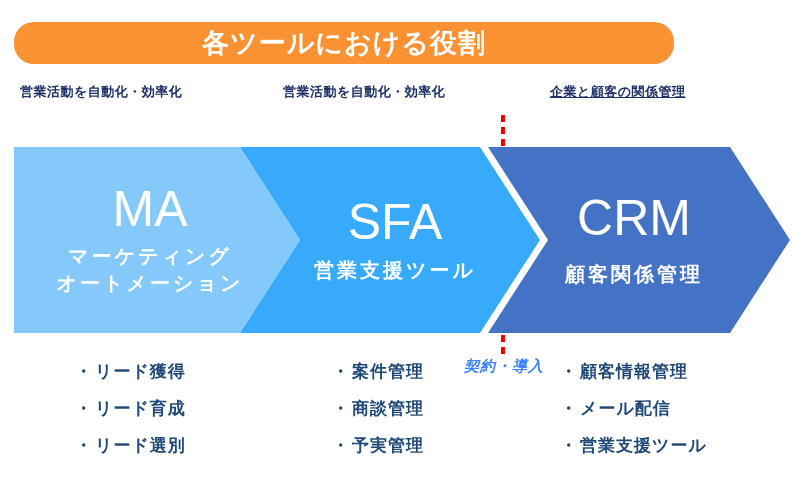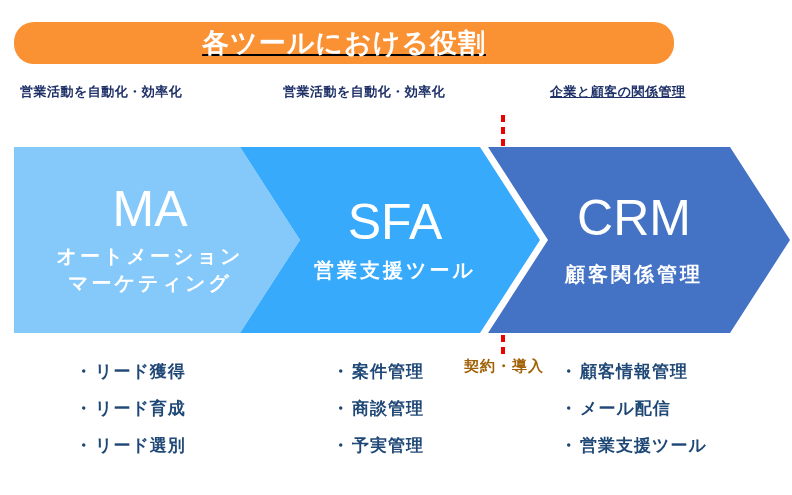--- a/index.html
+++ b/index.html
@@ -5,21 +5,21 @@
   html,body{margin:0;padding:0;}
   body{
     width:792px;height:495px;position:relative;overflow:hidden;
     background:#ffffff;
     font-family:"Liberation Sans","DejaVu Sans",sans-serif;
   }
   
   .banner{
     position:absolute;left:14px;top:22px;width:660px;height:42px;
     border-radius:20px;
-    display:flex;align-items:center;justify-content:center;text-decoration:underline;
+    display:flex;align-items:center;justify-content:center;
   }
   .banner-title{
     color:#ffffff;font-size:27px;font-weight:bold;letter-spacing:1px;
   }
   
   .top-label{
     position:absolute;top:83px;height:20px;
     font-size:13px;font-weight:bold;color:#1f3168;
     white-space:nowrap;letter-spacing:0.5px;
   }
@@ -92,35 +92,35 @@
 <span class="top-label l1">営業活動を自動化・効率化</span>
 <span class="top-label l2">営業活動を自動化・効率化</span>
 <span class="top-label l3">企業と顧客の関係管理</span>
 
 <div class="arrow first ma" style="background-color: rgb(133, 201, 251);"></div>
 <div class="arrow notched sfa" style="background-color: rgb(55, 170, 252);"></div>
 <div class="arrow notched crm" style="background-color: rgb(68, 114, 196);"></div>
 
 <div class="arrow-text t-ma">
   <div class="abbr">MA</div>
+  <div class="arrow-sub">マーケティング</div>
   <div class="arrow-sub">オートメーション</div>
-  <div class="arrow-sub">マーケティング</div>
 </div>
 <div class="arrow-text t-sfa">
   <div class="abbr">SFA</div>
   <div class="arrow-sub">営業支援ツール</div>
 </div>
 <div class="arrow-text t-crm">
   <div class="abbr">CRM</div>
   <div class="arrow-sub">顧客関係管理</div>
 </div>
 
 <div class="divider-dash top"></div>
 <div class="divider-dash bottom"></div>
-<div class="divider-label" style="color: #a16207;">契約・導入</div>
+<div class="divider-label" style="color: #3b82f6; font-style: italic;">契約・導入</div>
 
 <div class="bullet-list c1">
   <div class="bullet-item">
     <span class="bullet-marker">・</span>
     <span>リード獲得</span>
   </div>
   <div class="bullet-item">
     <span class="bullet-marker">・</span>
     <span>リード育成</span>
   </div>

